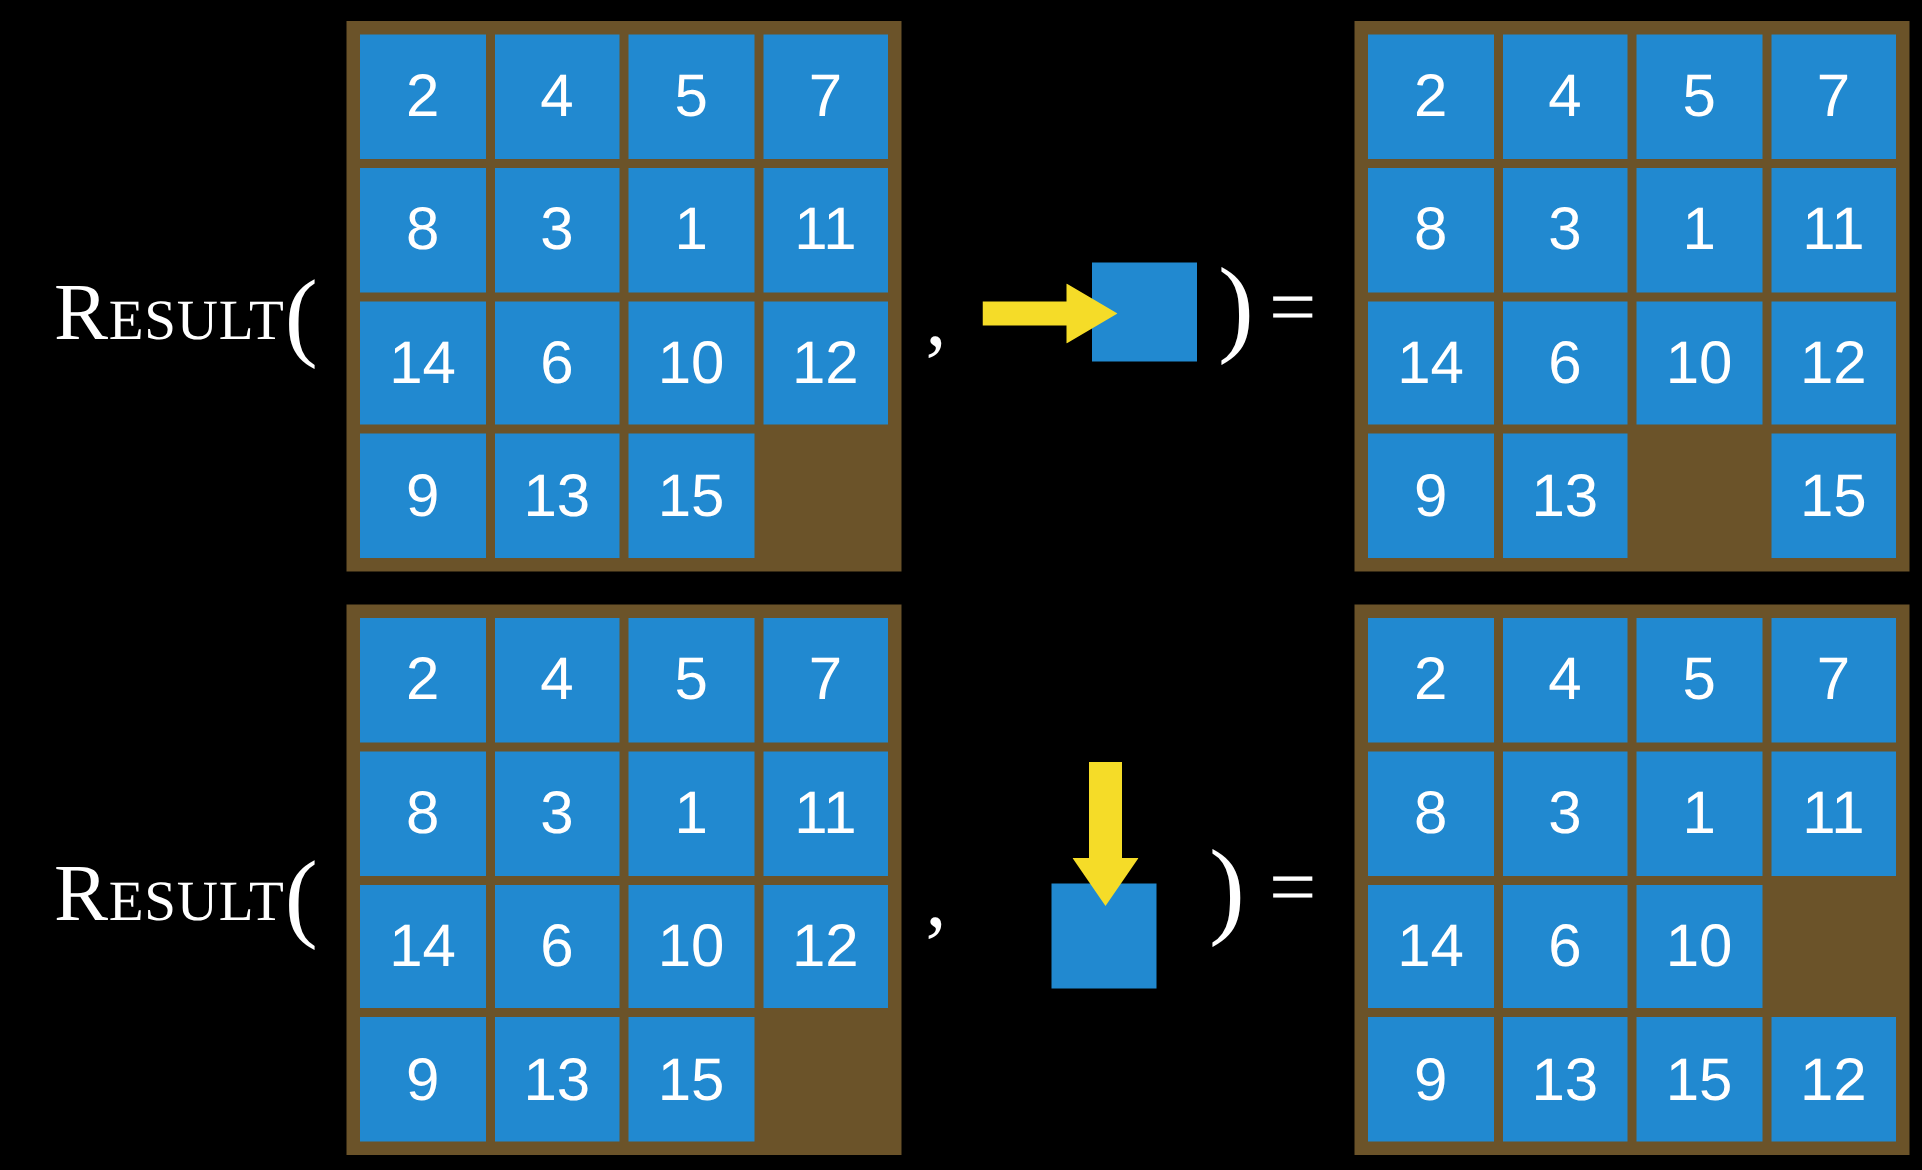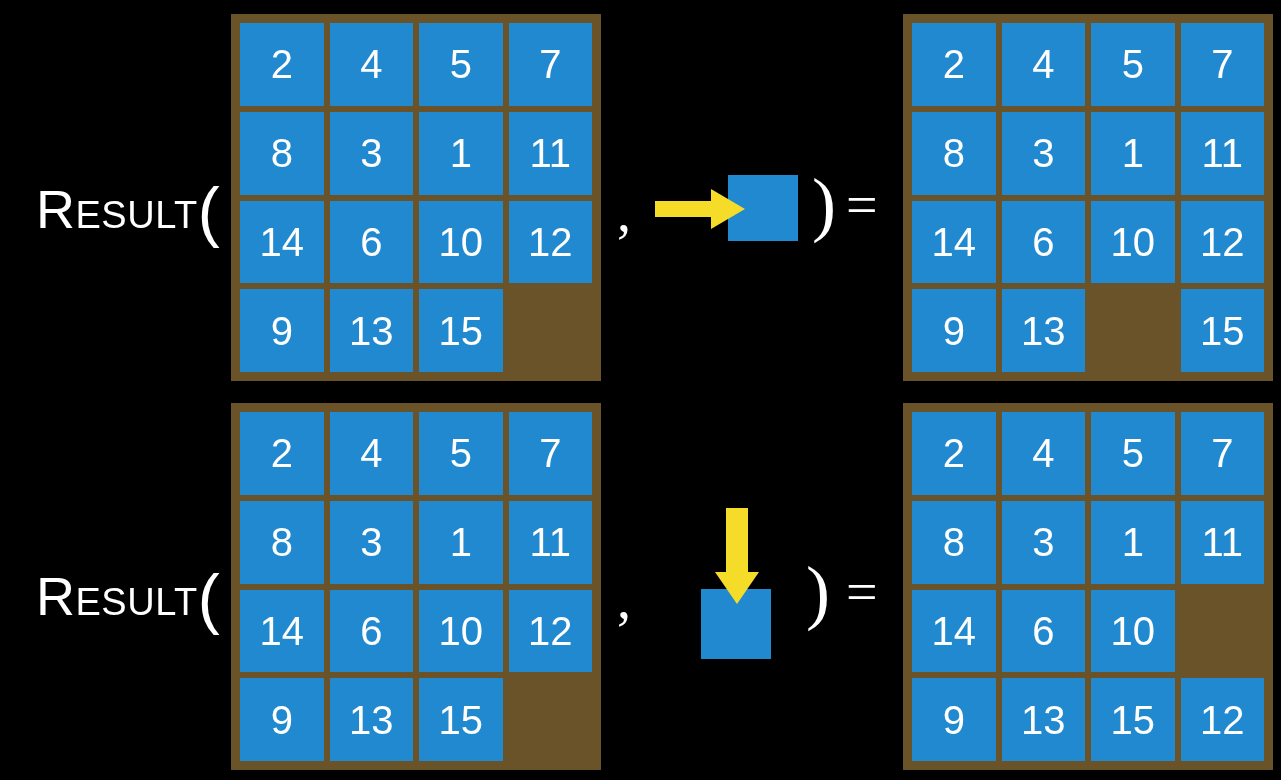--- a/index.html
+++ b/index.html
@@ -18,21 +18,21 @@
     position: relative;
     width: 1281px;
     height: 780px;
     background: #000000;
   }
 
   
   .result-label {
     position: absolute;
     color: #ffffff;
-    font-family: Liberation Sans, sans-serif;
+    font-family: Liberation Serif, serif;
     font-variant: small-caps;
     font-size: 54px;
     line-height: 1;
     letter-spacing: 0.5px;
     white-space: nowrap;
   }
   .result-label .paren {
     font-variant: normal;
     font-size: 66px;
     vertical-align: -6px;

